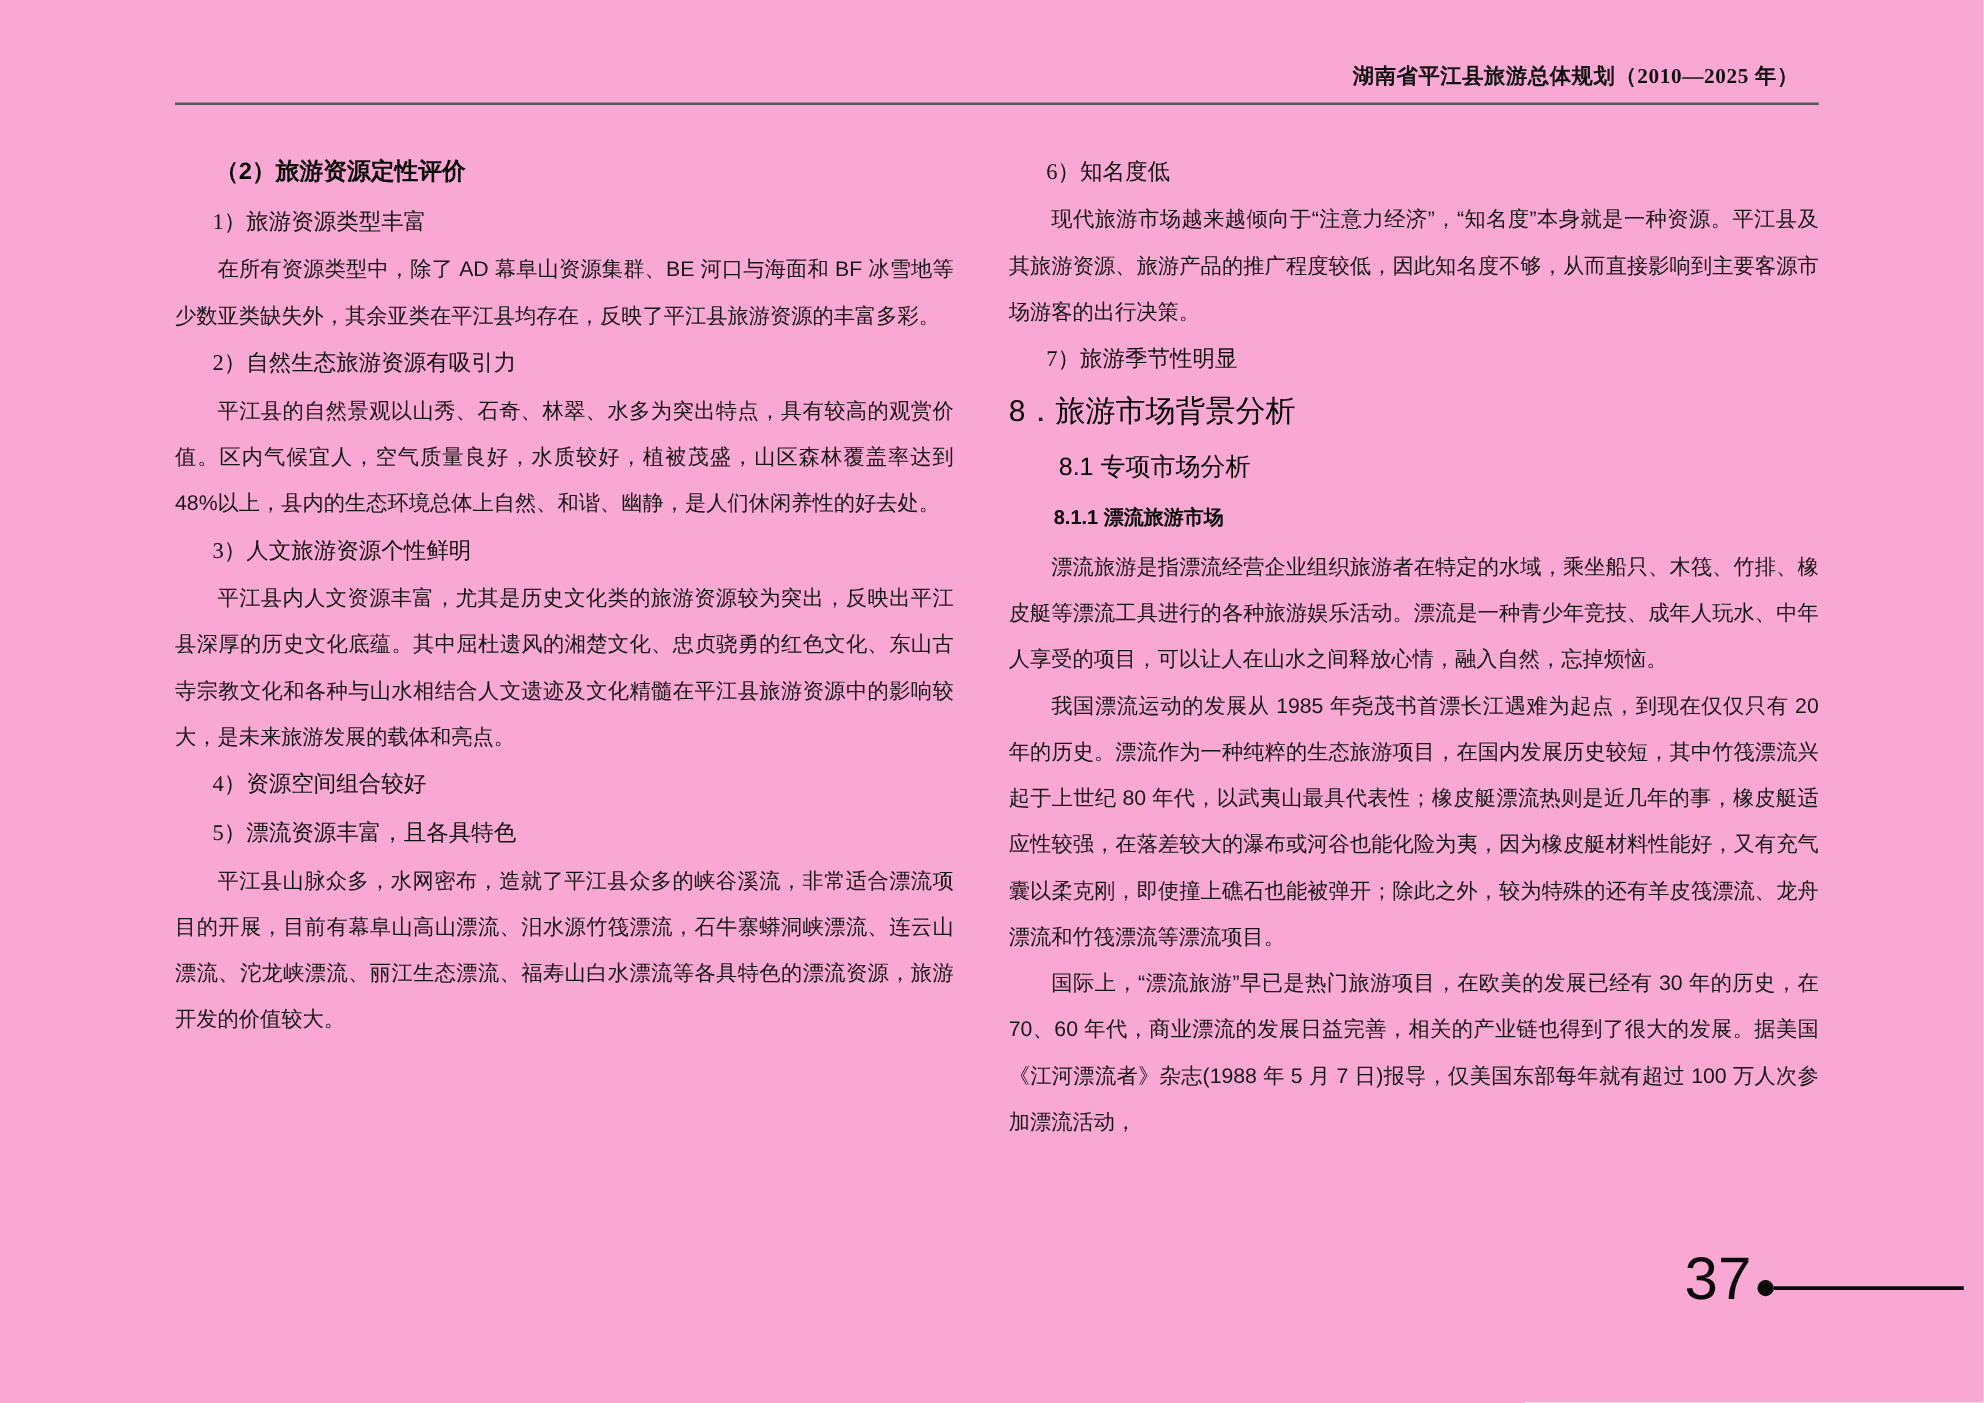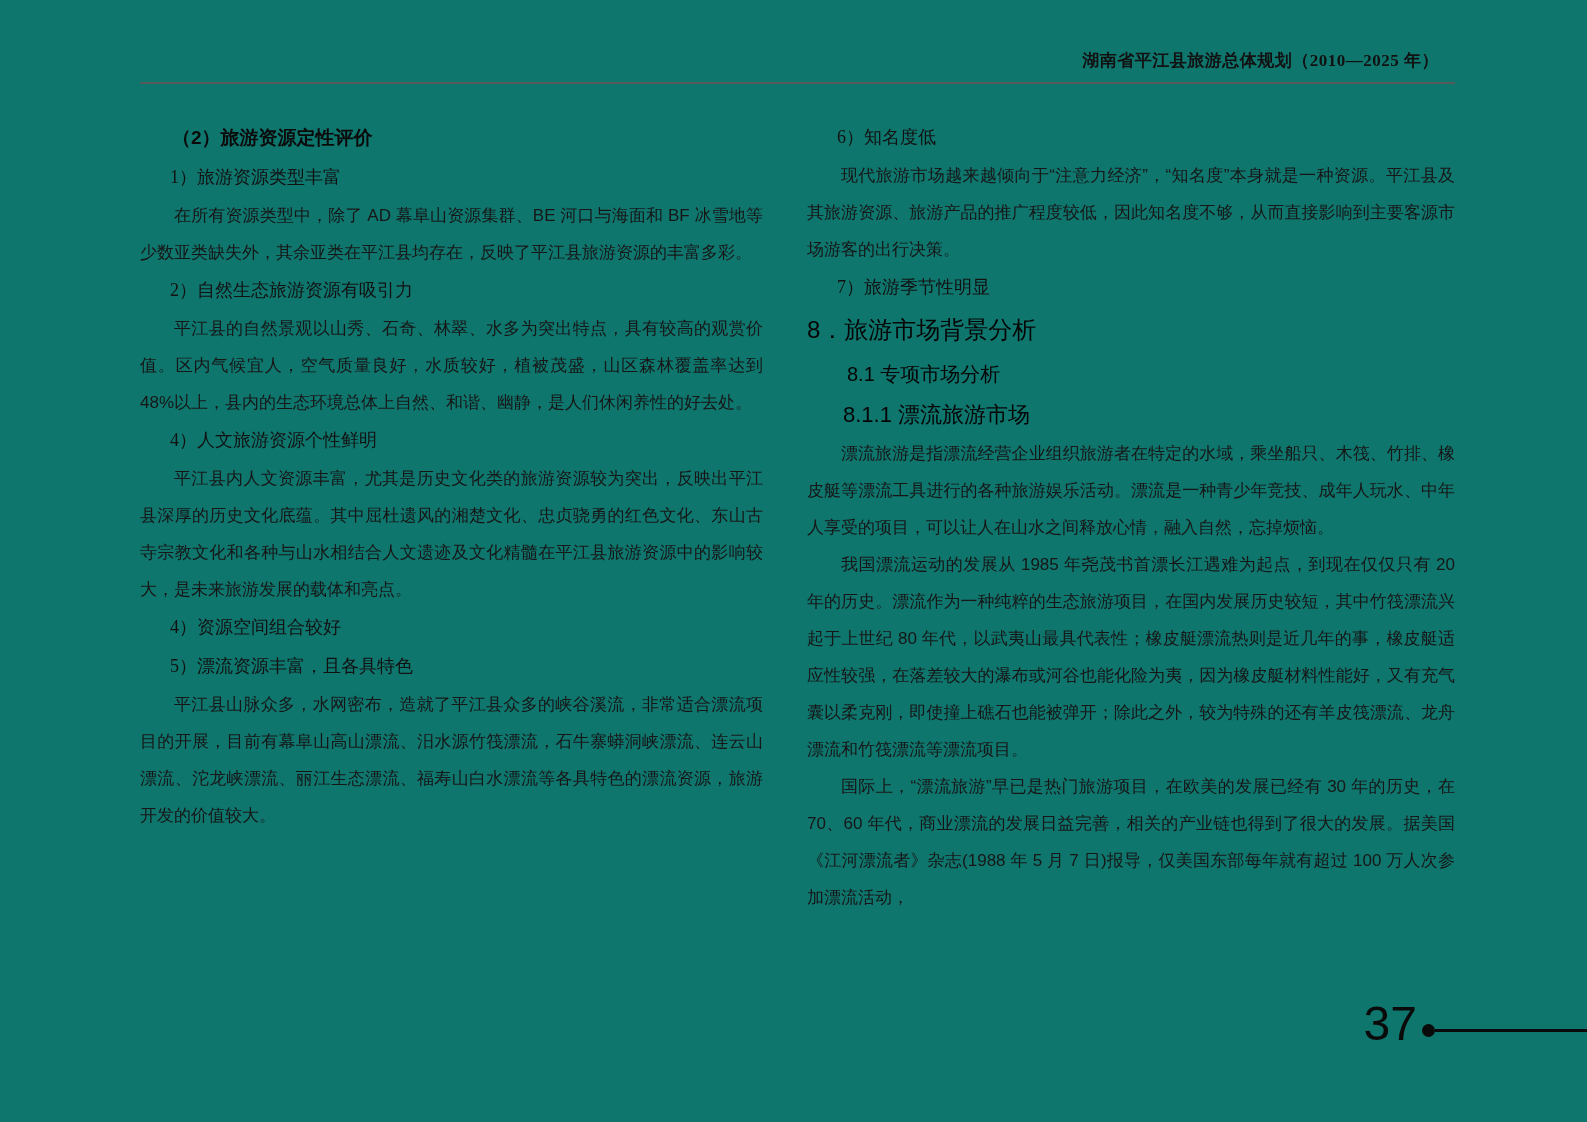--- a/index.html
+++ b/index.html
@@ -8,21 +8,21 @@
     width: 1587px;
     height: 1122px;
     font-family: "Liberation Sans", sans-serif;
     color: #141414;
     overflow: hidden;
   }
   .page {
     position: relative;
     width: 1587px;
     height: 1122px;
-    background: #0f766e;
+    background: #f9a8d4;
     overflow: hidden;
   }
 
   
   .header { padding-top: 50px; }
   .header-title {
     text-align: right;
     padding-right: 148px;
     font-family: "Liberation Serif", serif;
     font-weight: bold;
@@ -79,31 +79,31 @@
   .section-heading {
     font-family: "Liberation Sans", sans-serif;
     font-weight: normal;
     font-size: 20px;
     line-height: 42px;
     padding-left: 40px;
     color: #050505;
   }
   .subsection-heading {
     font-family: "Liberation Sans", sans-serif;
-    font-weight: normal;
-    font-size: 22px;
+    font-weight: bold;
+    font-size: 16px;
     line-height: 40px;
     padding-left: 36px;
     color: #050505;
   }
 
   
   .footer {
     position: absolute;
-    right: 0;
+    right: 16px;
     bottom: 74px;
     display: flex;
     align-items: center;
   }
   .page-number {
     font-family: "Liberation Sans", sans-serif;
     font-size: 48px;
     line-height: 48px;
     color: #0a0a0a;
   }
@@ -136,21 +136,21 @@
 
     <div class="col-left">
       <div class="sec-heading">（2）旅游资源定性评价</div>
 
       <div class="item-heading">1）旅游资源类型丰富</div>
       <p class="para">在所有资源类型中，除了 AD 幕阜山资源集群、BE 河口与海面和 BF 冰雪地等少数亚类缺失外，其余亚类在平江县均存在，反映了平江县旅游资源的丰富多彩。</p>
 
       <div class="item-heading">2）自然生态旅游资源有吸引力</div>
       <p class="para">平江县的自然景观以山秀、石奇、林翠、水多为突出特点，具有较高的观赏价值。区内气候宜人，空气质量良好，水质较好，植被茂盛，山区森林覆盖率达到 48%以上，县内的生态环境总体上自然、和谐、幽静，是人们休闲养性的好去处。</p>
 
-      <div class="item-heading">4）人文旅游资源个性鲜明</div>
+      <div class="item-heading">3）人文旅游资源个性鲜明</div>
       <p class="para">平江县内人文资源丰富，尤其是历史文化类的旅游资源较为突出，反映出平江县深厚的历史文化底蕴。其中屈杜遗风的湘楚文化、忠贞骁勇的红色文化、东山古寺宗教文化和各种与山水相结合人文遗迹及文化精髓在平江县旅游资源中的影响较大，是未来旅游发展的载体和亮点。</p>
 
       <div class="item-heading">4）资源空间组合较好</div>
 
       <div class="item-heading">5）漂流资源丰富，且各具特色</div>
       <p class="para">平江县山脉众多，水网密布，造就了平江县众多的峡谷溪流，非常适合漂流项目的开展，目前有幕阜山高山漂流、汨水源竹筏漂流，石牛寨蟒洞峡漂流、连云山漂流、沱龙峡漂流、丽江生态漂流、福寿山白水漂流等各具特色的漂流资源，旅游开发的价值较大。</p>
     </div>
 
     <div class="col-right">
       <div class="item-heading">6）知名度低</div>

